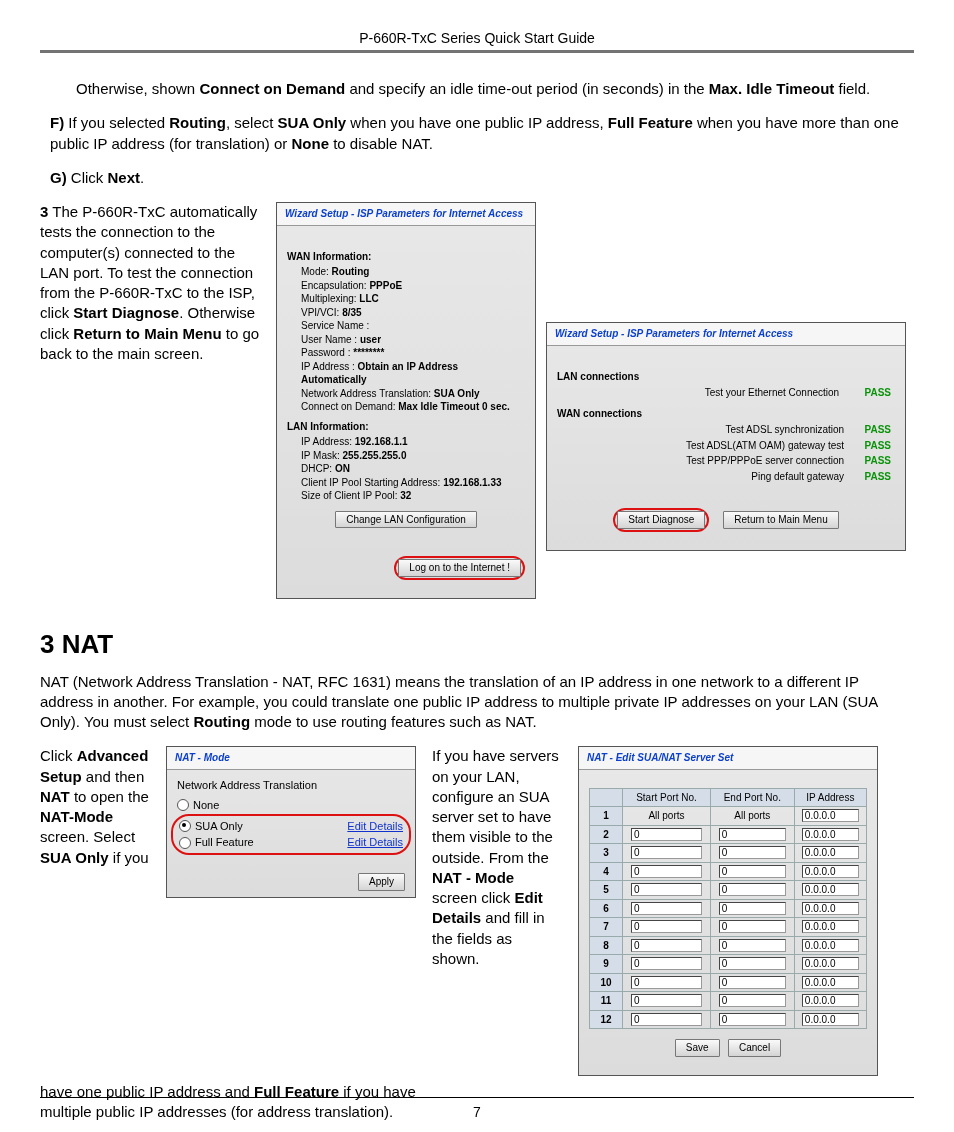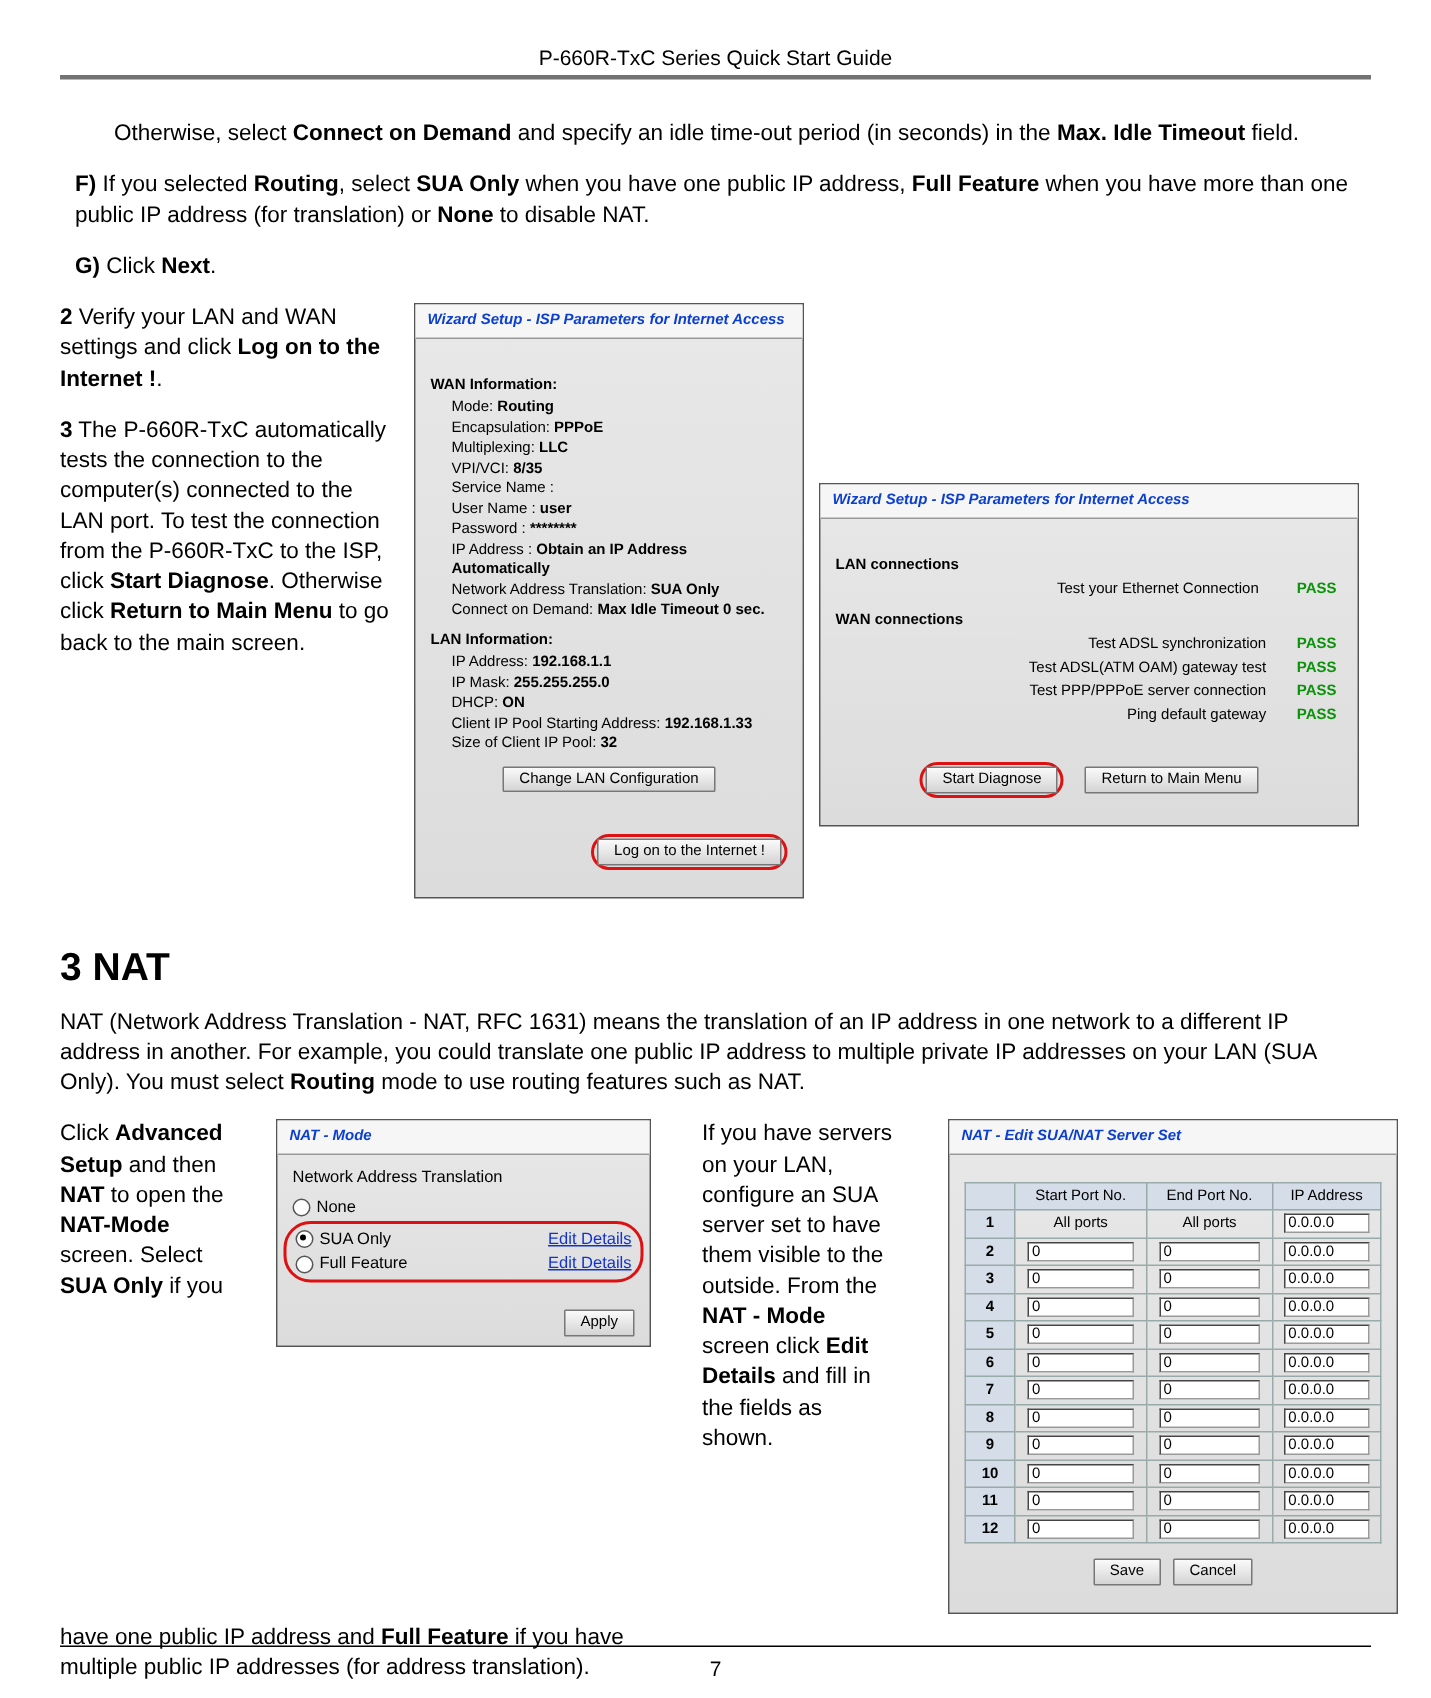--- a/index.html
+++ b/index.html
@@ -78,21 +78,21 @@
 
   
   .tests { width: 100%; border-collapse: collapse; font-size: 10px; }
   .tests td { padding: 1px 4px; }
   .tests .lbl { padding-left: 52px; text-align: right; }
   .pass { color: #0a930a; font-weight: bold; text-align: right; padding-right: 6px; }
 
   h2.nat { font-size: 26px; font-weight: bold; margin: 28px 0 10px 0; }
 
   
-  .natrow { display:flex; gap:34px; align-items:flex-start; }
+  .natrow { display:flex; gap:16px; align-items:flex-start; }
   .natrow .txt { font-size: 15px; line-height:1.35; }
   .natrow .col1 { width: 110px; flex:0 0 110px; }
   .natrow .col2 { width: 250px; flex:0 0 250px; }
   .natrow .col3 { width: 130px; flex:0 0 130px; }
   .natrow .col4 { flex:1; }
 
   
   .natbox { width: 250px; font-size:11px; }
   .natbox .opts { padding: 6px 10px; }
   .natbox .optrow { display:flex; align-items:center; justify-content:space-between; padding:1px 0; }
@@ -121,36 +121,33 @@
 </head>
 <body>
 
 <div class="page">
 
   <div class="header-line">P-660R-TxC Series Quick Start Guide</div>
 
   <div class="body">
 
     <p class="para indent">
-      <span>Otherwise, select </span><b>Connect on Demand</b><span> and specify an idle time-out period (in seconds) in the </span><b>Max. Idle Timeout</b><span> field.</span>
+      <span>Otherwise, shown </span><b>Connect on Demand</b><span> and specify an idle time-out period (in seconds) in the </span><b>Max. Idle Timeout</b><span> field.</span>
     </p>
 
     <p class="para step-indent">
       <b>F)</b><span> If you selected </span><b>Routing</b><span>, select </span><b>SUA Only</b><span> when you have one public IP address, </span><b>Full Feature</b><span> when you have more than one public IP address (for translation) or </span><b>None</b><span> to disable NAT.</span>
     </p>
 
     <p class="para step-indent">
       <b>G)</b><span> Click </span><b>Next</b><span>.</span>
     </p>
 
     <div class="twocol">
       <div class="leftcol">
-        <p>
-          <b>2</b><span> Verify your LAN and WAN settings and click </span><b>Log on to the Internet !</b><span>.</span>
-        </p>
         <p>
           <b>3</b><span> The P-660R-TxC automatically tests the connection to the computer(s) connected to the LAN port. To test the connection from the P-660R-TxC to the ISP, click </span><b>Start Diagnose</b><span>. Otherwise click </span><b>Return to Main Menu</b><span> to go back to the main screen.</span>
         </p>
       </div>
 
       <div class="screens">
 
         <div class="dlg" style="width:260px;">
           <div class="title">Wizard Setup - ISP Parameters for Internet Access</div>
           <div class="content">

